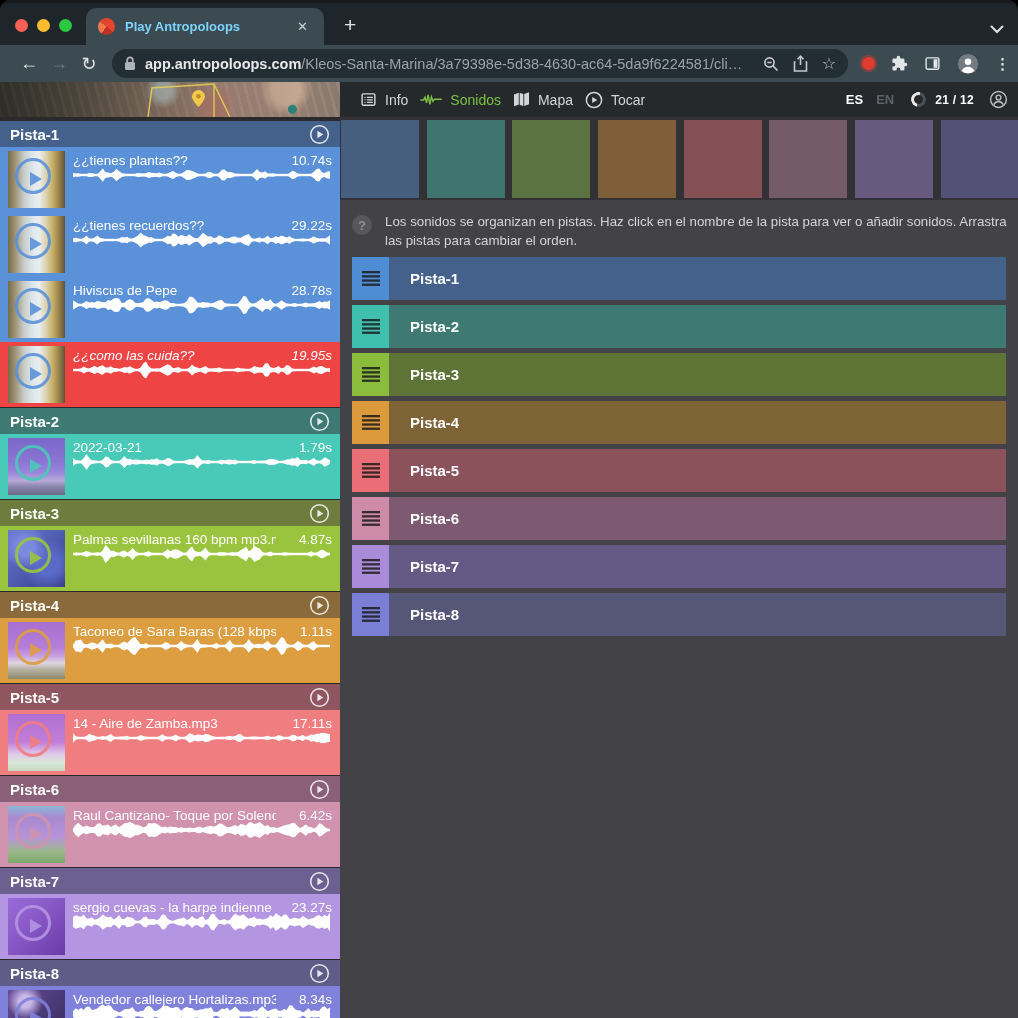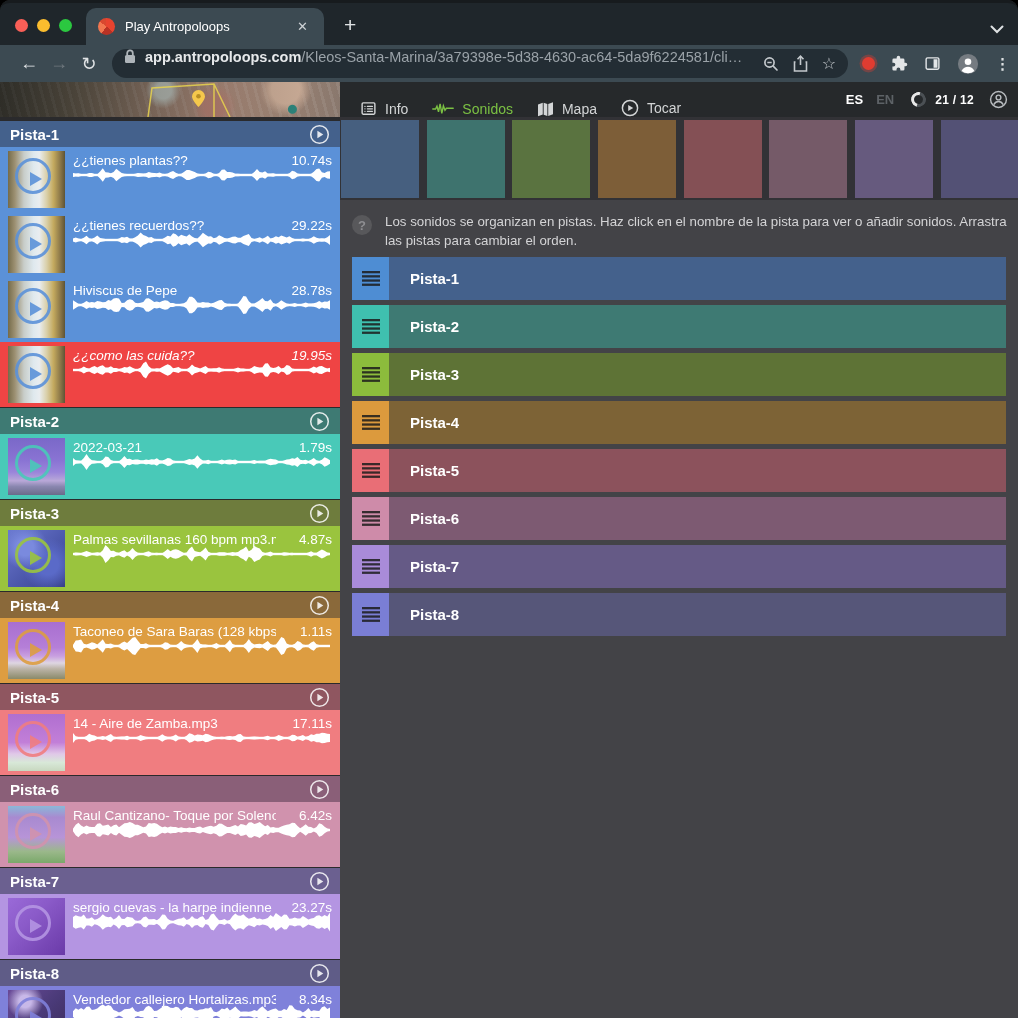--- a/index.html
+++ b/index.html
@@ -8,28 +8,28 @@
     font-family:"Liberation Sans",sans-serif;border-radius:10px 10px 0 0;}
   
   .tabbar{position:absolute;top:0;left:0;right:0;height:45px;background:#1f262b;border-top:3px solid #171b1e;border-radius:10px 10px 0 0;}
   .traffic{position:absolute;top:16px;left:15px;display:flex;gap:9px;}
   .light{width:13px;height:13px;border-radius:50%;}
   .light.red{background:#f95f57}.light.yellow{background:#fbbd2e}.light.green{background:#2bc840}
   .tab{position:absolute;left:86px;top:5px;width:238px;height:37px;background:#3c4a52;border-radius:10px 10px 0 0;
     display:flex;align-items:center;padding:0 12px;}
   .favicon{width:17px;height:17px;border-radius:50%;flex:none;margin-right:10px;
     background:conic-gradient(#e8432f 0 130deg,#b93224 130deg 215deg,#f2764f 215deg 305deg,#d9472f 305deg 360deg);}
-  .tab-title{color:#ffffff;font-size:13px;flex:1;white-space:nowrap;overflow:hidden;}
+  .tab-title{color:#7dd3fc;font-size:13px;flex:1;white-space:nowrap;overflow:hidden;font-weight:bold;}
   .tab-close{color:#cfd3d6;font-size:13px;padding:2px 4px;}
   .newtab{position:absolute;left:338px;top:10px;color:#dfe2e4;font-size:21px;font-weight:400;padding:0 6px;}
   .tab-chevron{position:absolute;right:14px;top:17px;}
   .urlbar{position:absolute;top:45px;left:0;right:0;height:37px;background:#3c4a52;display:flex;align-items:center;padding-left:14px;}
   .navbtn{color:#dfe2e4;font-size:18px;width:30px;text-align:center;flex:none;}
   .navbtn.disabled{color:#70787e;}
-  .omnibox{height:29px;background:#232d34;border-radius:15px;display:flex;margin-left:8px;width:736px;padding:0 12px;flex:none;}
+  .omnibox{height:29px;background:#232d34;border-radius:15px;display:flex;align-items:center;margin-left:8px;width:736px;padding:0 12px;flex:none;}
   .lock{flex:none;margin-right:9px;display:flex;}
   .url{font-size:14.5px;white-space:nowrap;overflow:hidden;flex:1;}
   .url .domain{color:#e6e8ea;font-weight:700;}
   .url .path{color:#9aa2a8;}
   .boxicon{flex:none;margin-left:14px;display:flex;align-items:center;color:#c3c8cc;font-size:16px;}
   .toolicons{display:flex;align-items:center;margin-left:14px;gap:16px;}
   .rec{width:13px;height:13px;border-radius:50%;background:#e03c31;box-shadow:0 0 0 2.5px rgba(224,60,49,.35);}
   .kebab{color:#dfe2e4;font-size:15px;font-weight:700;letter-spacing:0;}
   
   .appheader{position:absolute;top:82px;left:0;right:0;height:35px;background:#26292b;}
@@ -40,21 +40,21 @@
       radial-gradient(circle at 63% 70%, #c88d7e 0 10px, transparent 22px),
       radial-gradient(circle at 48% 25%, #cfd4cc 0 8px, transparent 18px),
       repeating-linear-gradient(75deg, rgba(255,255,255,.09) 0 3px, transparent 3px 9px),
       linear-gradient(95deg,#5d5a4c 0%,#7b6f5c 22%,#a38876 45%,#bb9785 65%,#ad9180 82%,#8f7d72 100%);}
   .header-image .shade{position:absolute;inset:0;background:linear-gradient(90deg,rgba(15,15,15,.6),rgba(15,15,15,.3) 45%,rgba(15,15,15,.05));}
   .boundary{position:absolute;left:0;top:0;}
   .mappin{position:absolute;left:192px;top:8px;}
   .breadcrumb{position:absolute;left:10px;top:0;height:35px;display:flex;align-items:center;gap:7px;color:#fff;
     font-size:14.5px;font-weight:600;text-shadow:0 1px 3px rgba(0,0,0,.85);white-space:nowrap;}
   .breadcrumb .sep{opacity:.9;}
-  .appnav{position:absolute;left:360px;top:0;height:35px;display:flex;align-items:flex-end;gap:24px;}
+  .appnav{position:absolute;left:360px;top:0;height:35px;display:flex;align-items:center;gap:12px;}
   .nav-item{display:flex;align-items:center;gap:8px;color:#d3d5d6;font-size:14px;}
   .nav-item.active{color:#7bc143;}
   .hright{position:absolute;right:10px;top:0;height:35px;display:flex;align-items:center;}
   .lang-es{color:#fff;font-size:13px;font-weight:700;}
   .lang-en{color:#5d6266;font-size:13px;font-weight:700;margin-left:13px;}
   .spinner{width:15px;height:15px;border-radius:50%;border:3px solid #4b5054;border-left-color:#e9e9e9;border-top-color:#e9e9e9;transform:rotate(-30deg);margin-left:17px;}
   .counter{color:#fff;font-size:12px;font-weight:700;margin-left:9px;letter-spacing:.3px;}
   .account{margin-left:15px;display:flex;}
   
   .sidebar{position:absolute;top:117px;left:0;width:340px;height:901px;background:#2a2a2c;overflow:hidden;padding-top:4px;}

